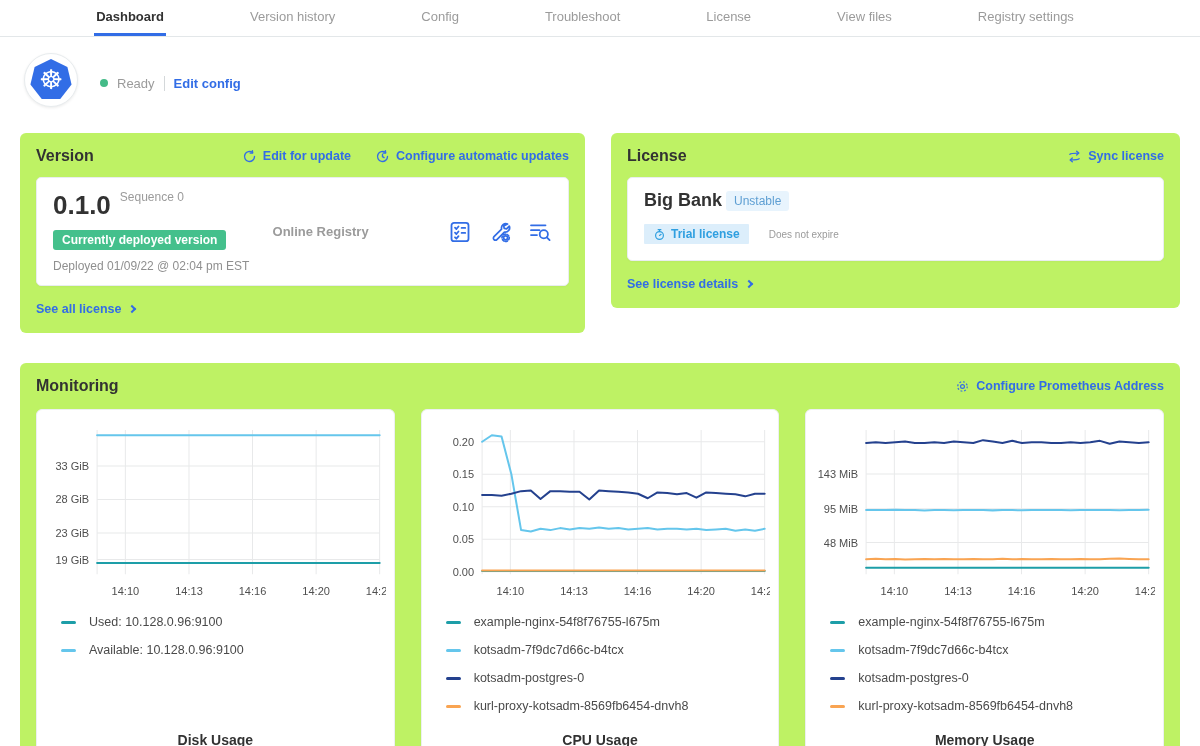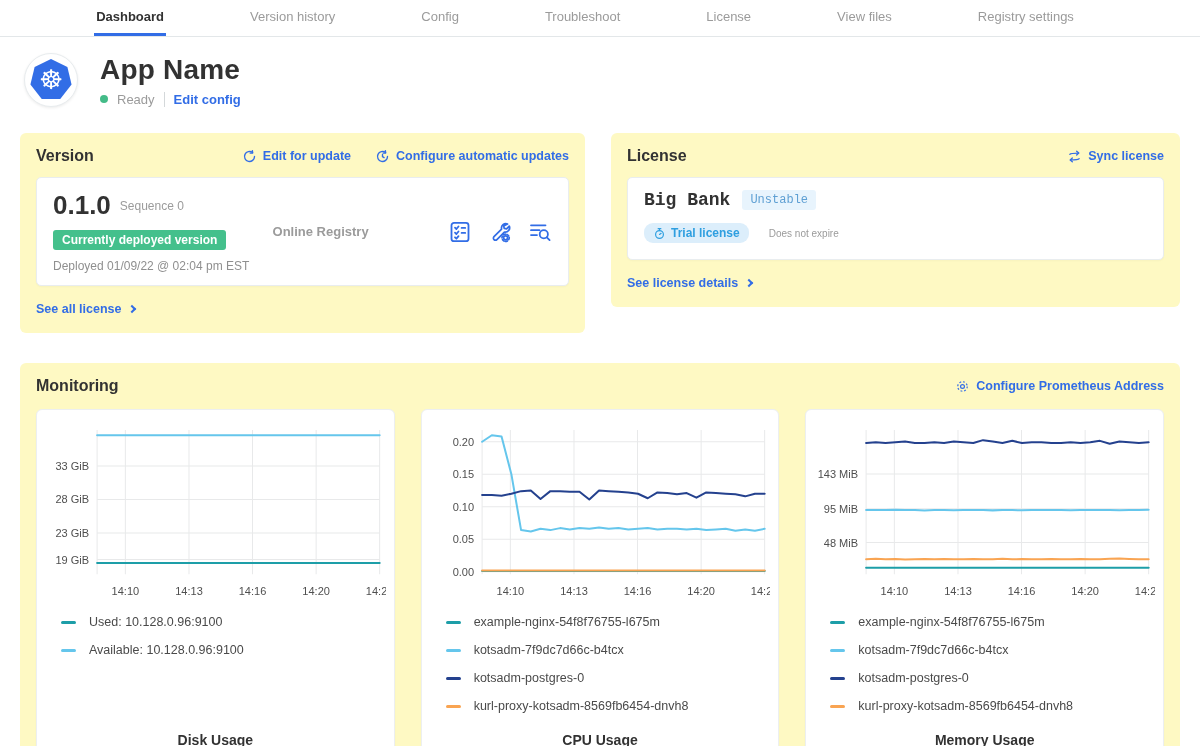--- a/index.html
+++ b/index.html
@@ -27,45 +27,45 @@
   .dot { width:8px; height:8px; border-radius:50%; background:#44bb88; }
   .status-text { font-size:13px; color:#9b9b9b; }
   .vdiv { width:1px; height:15px; background:#d4d8da; }
   .link { color:#326de6; font-weight:bold; font-size:12.5px; cursor:pointer;
     display:inline-flex; align-items:center; gap:6px; }
   .chev { display:inline-block; width:6px; height:6px; border-top:2px solid #326de6;
     border-right:2px solid #326de6; transform:rotate(45deg); margin-left:2px; }
 
   
   .cards-row { display:flex; gap:26px; align-items:flex-start; margin:26px 20px 0; }
-  .panel { background:#fef9c3; border-radius:6px; padding:14px 16px 16px; flex:1; }
+  .panel { background:#bef264; border-radius:6px; padding:14px 16px 16px; flex:1; }
   .panel-head { display:flex; justify-content:space-between; align-items:center; }
   .panel-title { font-size:16px; font-weight:bold; }
   .panel-links { display:flex; gap:24px; }
   .inner-card { background:#fff; border:1px solid #e9edef; border-radius:5px;
     box-shadow:0 1px 2px rgba(0,0,0,.03); margin-top:12px; padding:12px 16px; }
   .version-inner { display:flex; align-items:center; }
   .ver-left { width:44%; }
-  .ver-line { display:flex; align-items:center; gap:9px; }
+  .ver-line { display:flex; align-items:flex-start; gap:9px; }
   .ver-num { font-size:26px; font-weight:bold; }
   .muted { color:#9b9b9b; font-size:12px; }
   .badge-green { display:inline-block; margin-top:9px; background:#44c08c; color:#fff;
     font-size:12px; font-weight:bold; padding:3px 9px; border-radius:3px; }
   .deployed { margin-top:9px; font-size:12px; color:#8f8f8f; }
   .install-type { font-size:13px; font-weight:bold; color:#9b9b9b; flex:1; }
   .ver-icons { display:flex; gap:16px; align-items:center; }
   .icon-btn { width:24px; height:24px; cursor:pointer; }
   .see-link { margin-top:13px; }
 
-  .lic-row1 { display:flex; align-items:center; gap:12px;font-family:Liberation Mono, monospace; }
+  .lic-row1 { display:flex; align-items:center; gap:4px; }
   .lic-name { font-size:18px; font-weight:bold; }
   .badge-sky { background:#e8f4fd; color:#5e9fd3; font-size:12px; padding:3px 8px; border-radius:3px; }
   .lic-row2 { display:flex; align-items:center; gap:12px; margin-top:13px; padding-bottom:4px;}
   .badge-trial { background:#dceefb; color:#2f9fe0; font-size:12px; font-weight:bold;
-    padding:3px 9px; border-radius:9px; display:inline-flex; align-items:flex-end; gap:5px; }
+    padding:3px 9px; border-radius:1px; display:inline-flex; align-items:flex-end; gap:5px; }
 
   
   .monitoring { margin:30px 20px 8px; }
   .charts-row { display:flex; gap:26px; margin-top:14px; }
   .chart-card { background:#fff; border:1px solid #eceff1; border-radius:6px;
     box-shadow:0 1px 2px rgba(0,0,0,.03); flex:1; display:flex; flex-direction:column;
     padding:12px 8px 12px; }
   .chart-svg { width:100%; display:block; }
   .legend { margin:4px 0 0 16px; }
   .legend-item { display:flex; align-items:center; gap:13px; height:28px; }
@@ -89,21 +89,20 @@
     <div class="tab">Registry settings</div>
   </nav>
 
 <header class="app-header">
   <div class="k8s-avatar">
     <div class="k8s-heptagon">
         <span>☸</span>
       </div>
   </div>
   <div>
-    <div class="app-title">App Name</div>
     <div class="app-sub">
       <span class="dot"></span>
       <span class="status-text">Ready</span>
       <span class="vdiv"></span>
       <span class="link" style="font-size:13px;">Edit config</span>
     </div>
   </div>
 </header>
 
 <div class="cards-row">

